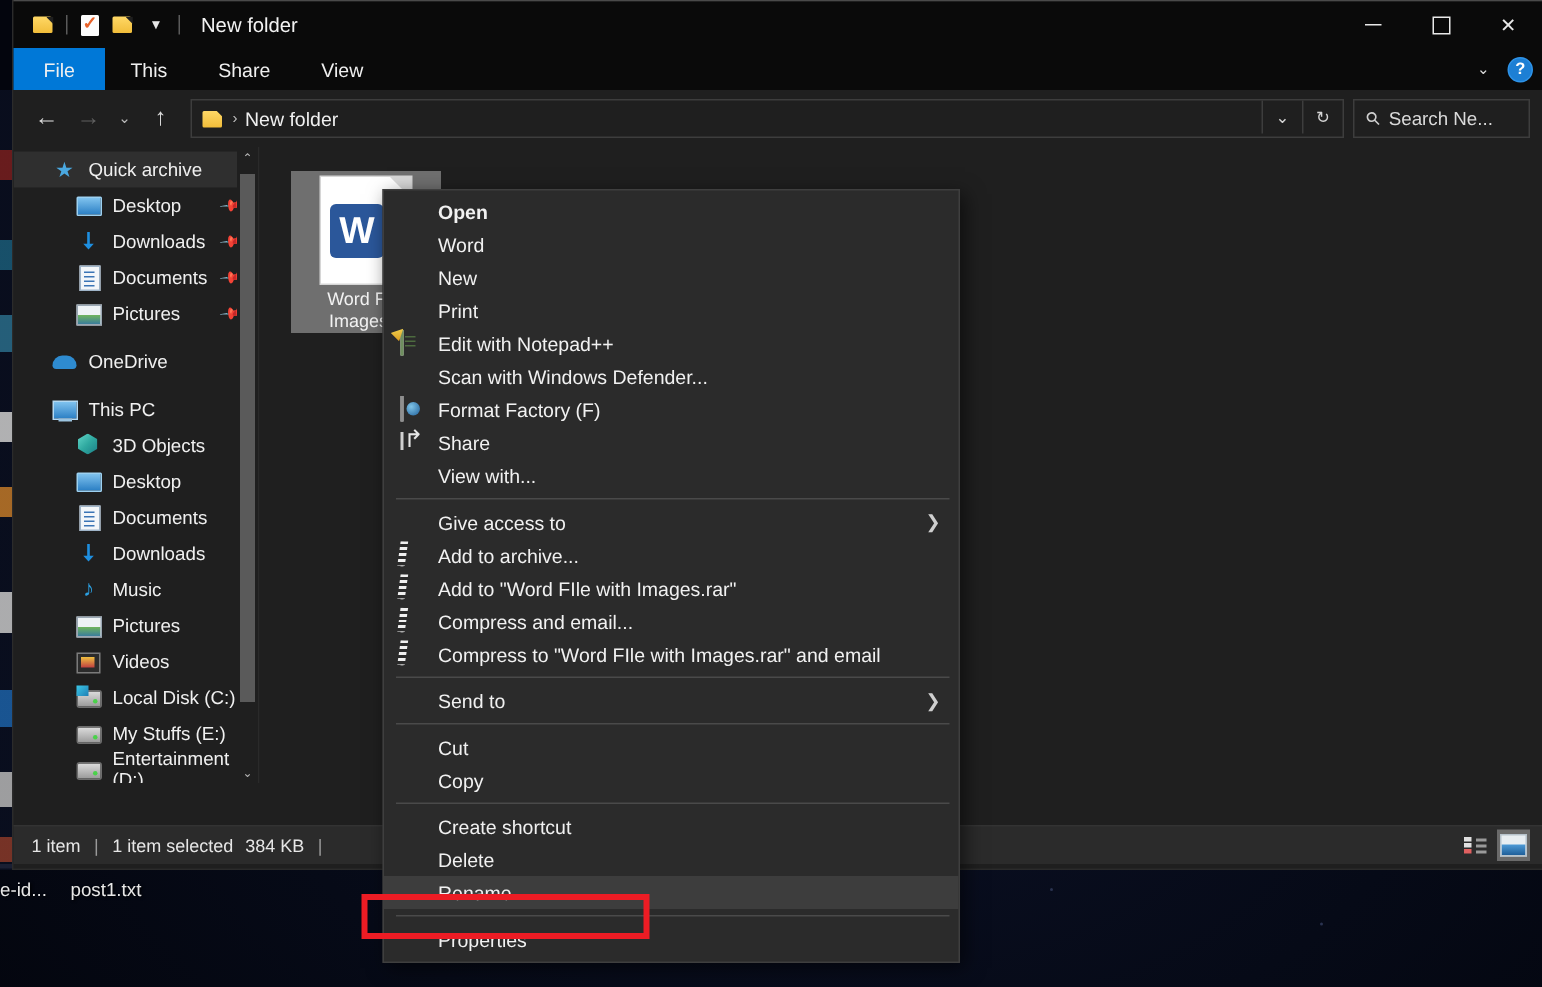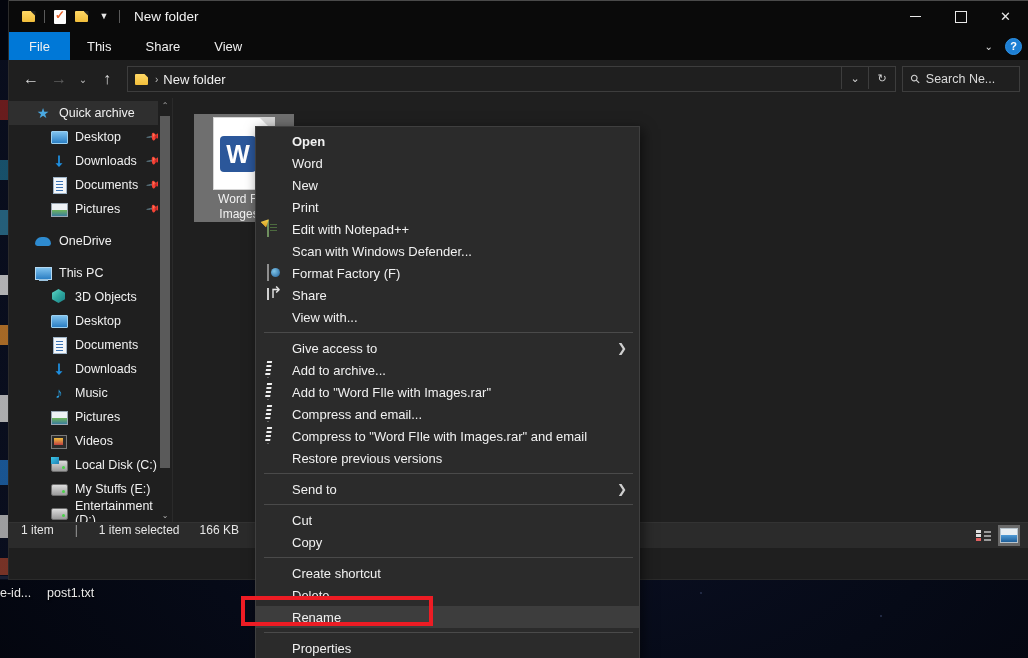--- a/index.html
+++ b/index.html
@@ -268,22 +268,22 @@
     font-size:25px; font-weight:bold; display:flex; align-items:center; justify-content:center;
     font-family:"Liberation Sans", sans-serif;
   }
   .file-label {
     margin-top: 3px; text-align: center; color: #f2f2f2; font-size: 12px; line-height: 15px;
     width: 94px;
   }
 
   
   .statusbar {
-    height: 25px; background: #2b2b2b; display: flex; 
-    padding-left: 12px; gap: 12px; position: relative; border-top: 1px solid #333;
+    height: 25px; background: #2b2b2b; display: flex; align-items: center;
+    padding-left: 12px; gap: 0; position: relative; border-top: 1px solid #333; margin-top: 28px;
   }
   .status-text { color: #e6e6e6; font-size: 12px; }
   .status-div { color: #9a9a9a; font-size: 12px; margin: 0 9px; }
   .view-btns { position: absolute; right: 8px; top: 0; height: 25px; display: flex; align-items: center; gap: 4px; }
   .vb { width: 22px; height: 21px; display: flex; align-items: center; justify-content: center; }
   .vb.active { background: #6a6a6a; }
   .vb-details { width: 15px; height: 11px; position: relative; }
   .vb-details .box {
     position:absolute; left:0; width:5px; height:3px; background:#e0e0e0;
   }
@@ -594,21 +594,21 @@
             <div>Images.d</div>
           </div>
         </div>
       </div>
     </div>
 
     <div class="statusbar">
       <span class="status-text">1 item</span>
       <span class="status-div">|</span>
       <span class="status-text">1 item selected</span>
-      <span class="status-text" style="margin-left:8px;">166 KB</span>
+      <span class="status-text" style="margin-left:8px;">384 KB</span>
       <span class="status-div">|</span>
       <div class="view-btns">
         <div class="vb">
           <div class="vb-details">
             <span class="box"></span>
               <span class="box"></span>
               <span class="box"></span>
             <span class="line"></span>
               <span class="line"></span>
               <span class="line"></span>
@@ -667,23 +667,20 @@
         <span>Add to "Word FIle with Images.rar"</span>
       </div>
       <div class="ctxitem">
         <span class="ctxicon"><span class="ic-rar"></span></span>
         <span>Compress and email...</span>
       </div>
       <div class="ctxitem">
         <span class="ctxicon"><span class="ic-rar"></span></span>
         <span>Compress to "Word FIle with Images.rar" and email</span>
       </div>
-      <div class="ctxitem">
-        <span>Restore previous versions</span>
-      </div>
       <div class="ctxsep"></div>
       <div class="ctxitem">
         <span>Send to</span>
         <span class="ctxarrow">❯</span>
       </div>
       <div class="ctxsep"></div>
       <div class="ctxitem">
         <span>Cut</span>
       </div>
       <div class="ctxitem">

